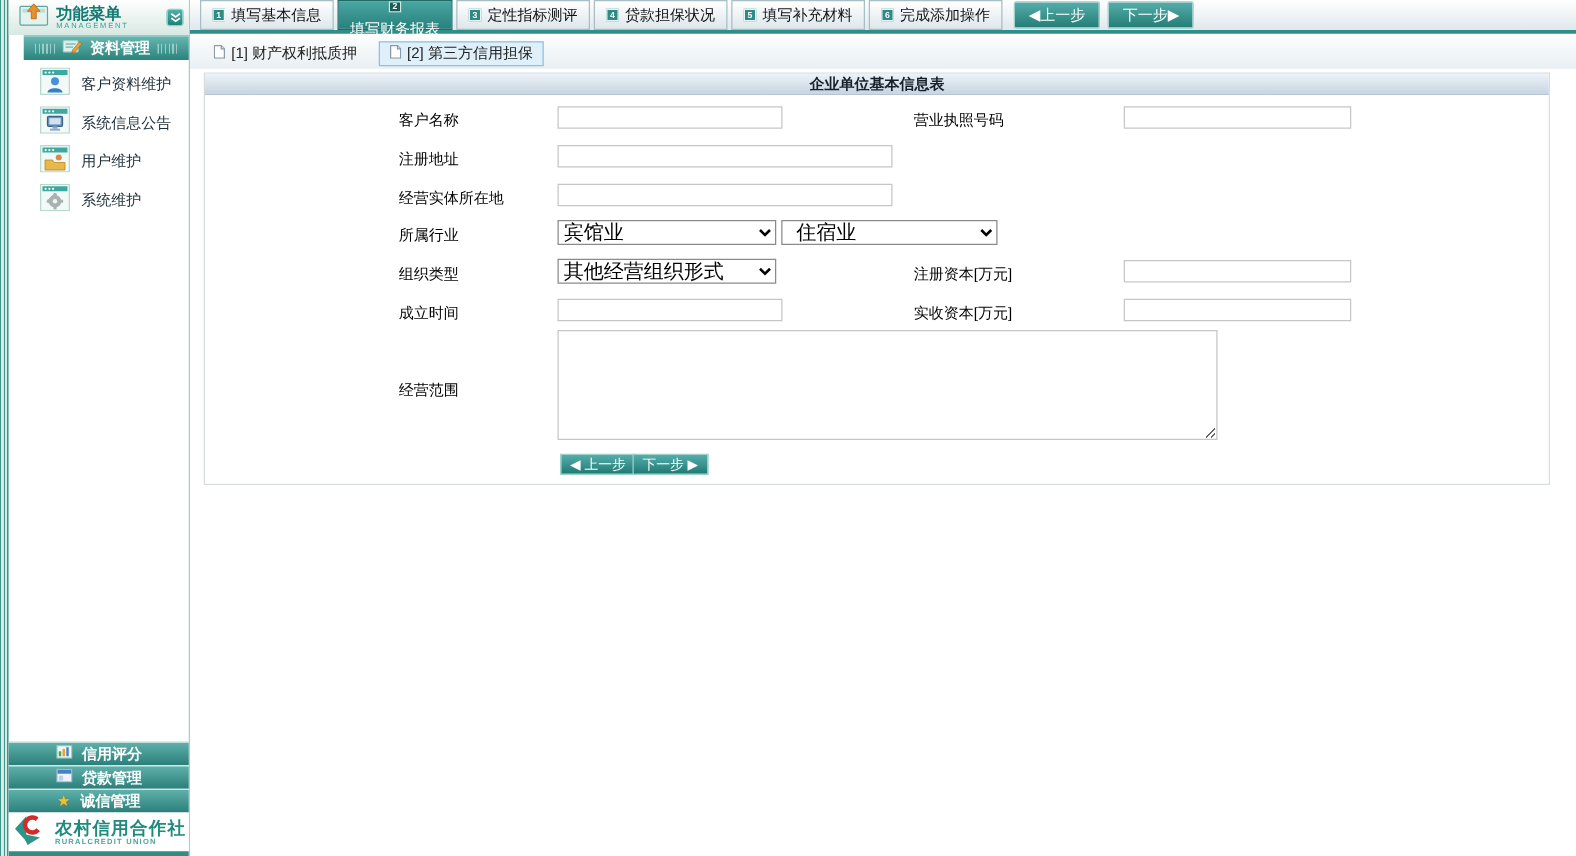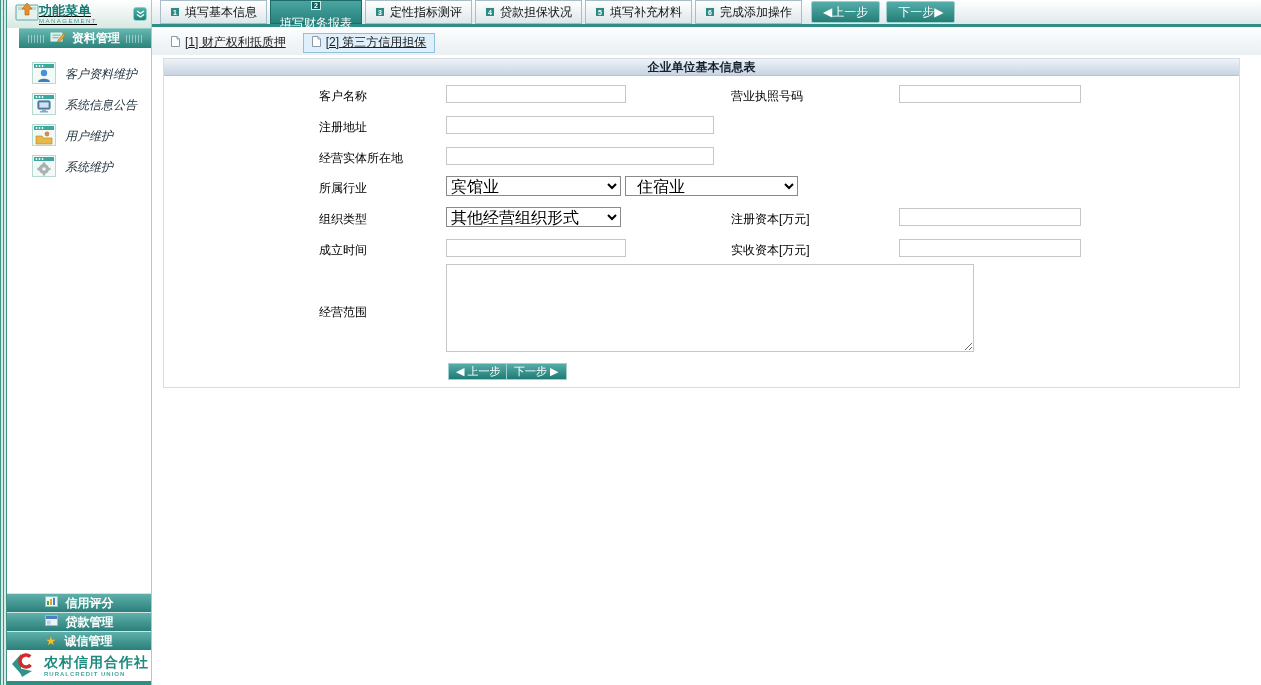--- a/index.html
+++ b/index.html
@@ -10,32 +10,32 @@
   .edge-left { position:absolute; left:0; top:0; width:7px; height:685px;
     background:repeating-linear-gradient(90deg,#3f948a 0 1px,#d9eae5 1px 3px); }
   .edge-right { position:absolute; right:0; top:0; width:16px; height:685px;
     background:repeating-linear-gradient(90deg,#2e7d74 0 3px,#f4faf8 3px 5px); }
 
   
   .sidebar { position:absolute; left:7px; top:0; width:145px; height:685px;
     background:#fff; border-right:1px solid #a9c9d6; display:flex; flex-direction:column; }
   .sb-header { height:28px; background:linear-gradient(#ffffff,#d8e8e2); display:flex;
     align-items:center; padding:0 4px 0 8px; flex:0 0 auto; }
-  .sb-header-txt { flex:1; line-height:1;text-decoration:underline; }
+  .sb-header-txt { flex:1; margin-left:6px; line-height:1; }
   .sb-title { font-size:13px; font-weight:bold; color:#147a72; }
   .sb-subtitle { font-size:6px; color:#3aa096; letter-spacing:1.5px; margin-top:1px; }
   .collapse-btn { width:14px; height:14px; background:linear-gradient(#4fb0aa,#1f837c);
     border:1px solid #8ed0ca; border-radius:3px; display:flex; align-items:center;
     justify-content:center; cursor:pointer; }
   .section-bar { height:20px; background:linear-gradient(#66b7b0,#2a837c);
     border-top:1px solid #8fccc6; display:flex; align-items:center; justify-content:center;
     gap:6px; color:#fff; font-size:12px; font-weight:bold; flex:0 0 auto; cursor:pointer;margin-left:12px; }
   .bar-ticks { width:16px; height:8px; opacity:.55;
     background:repeating-linear-gradient(90deg,#dff2ee 0 1px,transparent 1px 3px); }
-  .sb-items { padding:11px 0 0 0; flex:0 0 auto;font-style:italic; }
+  .sb-items { padding:4px 0 0 0; flex:0 0 auto; }
   .sb-item { height:31px; display:flex; align-items:center; padding-left:25px; gap:9px;
     cursor:pointer; }
   .sb-item-label { font-size:12px; color:#1d2f3a; }
   .sb-spacer { flex:1 1 auto; }
   .sb-bottom-bar { height:19px; background:linear-gradient(#5fb0aa,#2b7f7a);
     border-top:1px solid #cfe6e2; display:flex; align-items:center; justify-content:center;
     gap:8px; color:#fff; font-size:12px; font-weight:bold; flex:0 0 auto; cursor:pointer; }
   .star-glyph { color:#f2c12e; font-size:12px; line-height:1; text-shadow:0 0 1px #a67c00; }
   .sb-logo { height:35px; flex:0 0 auto; background:#fff; border-bottom:4px solid #2f8e84;
     display:flex; align-items:center; justify-content:center; gap:5px; }
@@ -57,21 +57,21 @@
   .wf-tab.active { background:linear-gradient(#4aa6a2,#27817d); border-color:#1f6b66;
     color:#fff;flex-direction:column; }
   .wf-tab.active .num-badge { background:#175e59; border-color:#cfe9e6; }
   .nav-btn { height:22px; margin-left:6px; padding:0 11px; font-size:12px; color:#fff;
     background:linear-gradient(#55adaa,#247d76); border:1px solid #9ed0cc; border-radius:2px;
     cursor:pointer; font-family:inherit; }
   .subtab-row { position:absolute; left:0; top:30px; width:1109px; height:25px;
     background:linear-gradient(#fbfcfd,#e9eff3); display:flex; align-items:center;
     padding-left:10px; gap:8px; }
   .sub-tab { height:20px; display:flex; align-items:center; gap:5px; padding:0 8px;
-    font-size:12px; color:#222; cursor:pointer; border:1px solid transparent;text-decoration:underline; }
+    font-size:12px; color:#222; cursor:pointer; border:1px solid transparent; }
   .sub-tab.selected { background:#e0f0fa; border:1px solid #90c0dc; }
 
   
   .panel { position:absolute; left:11px; top:58px; width:1077px; height:330px;
     background:#fff; border:1px solid #d8dde0; }
   .panel-title { height:17px; background:linear-gradient(#eef3f8,#c7d4e2);
     border-bottom:1px solid #b7c3cf; text-align:center; font-size:12px; font-weight:bold;
     color:#15202b; line-height:17px; }
   .f-label { position:absolute; font-size:12px; color:#000; white-space:nowrap; }
   .f-input { position:absolute; height:18px; border:1px solid #c6c6c6; background:#fff;

